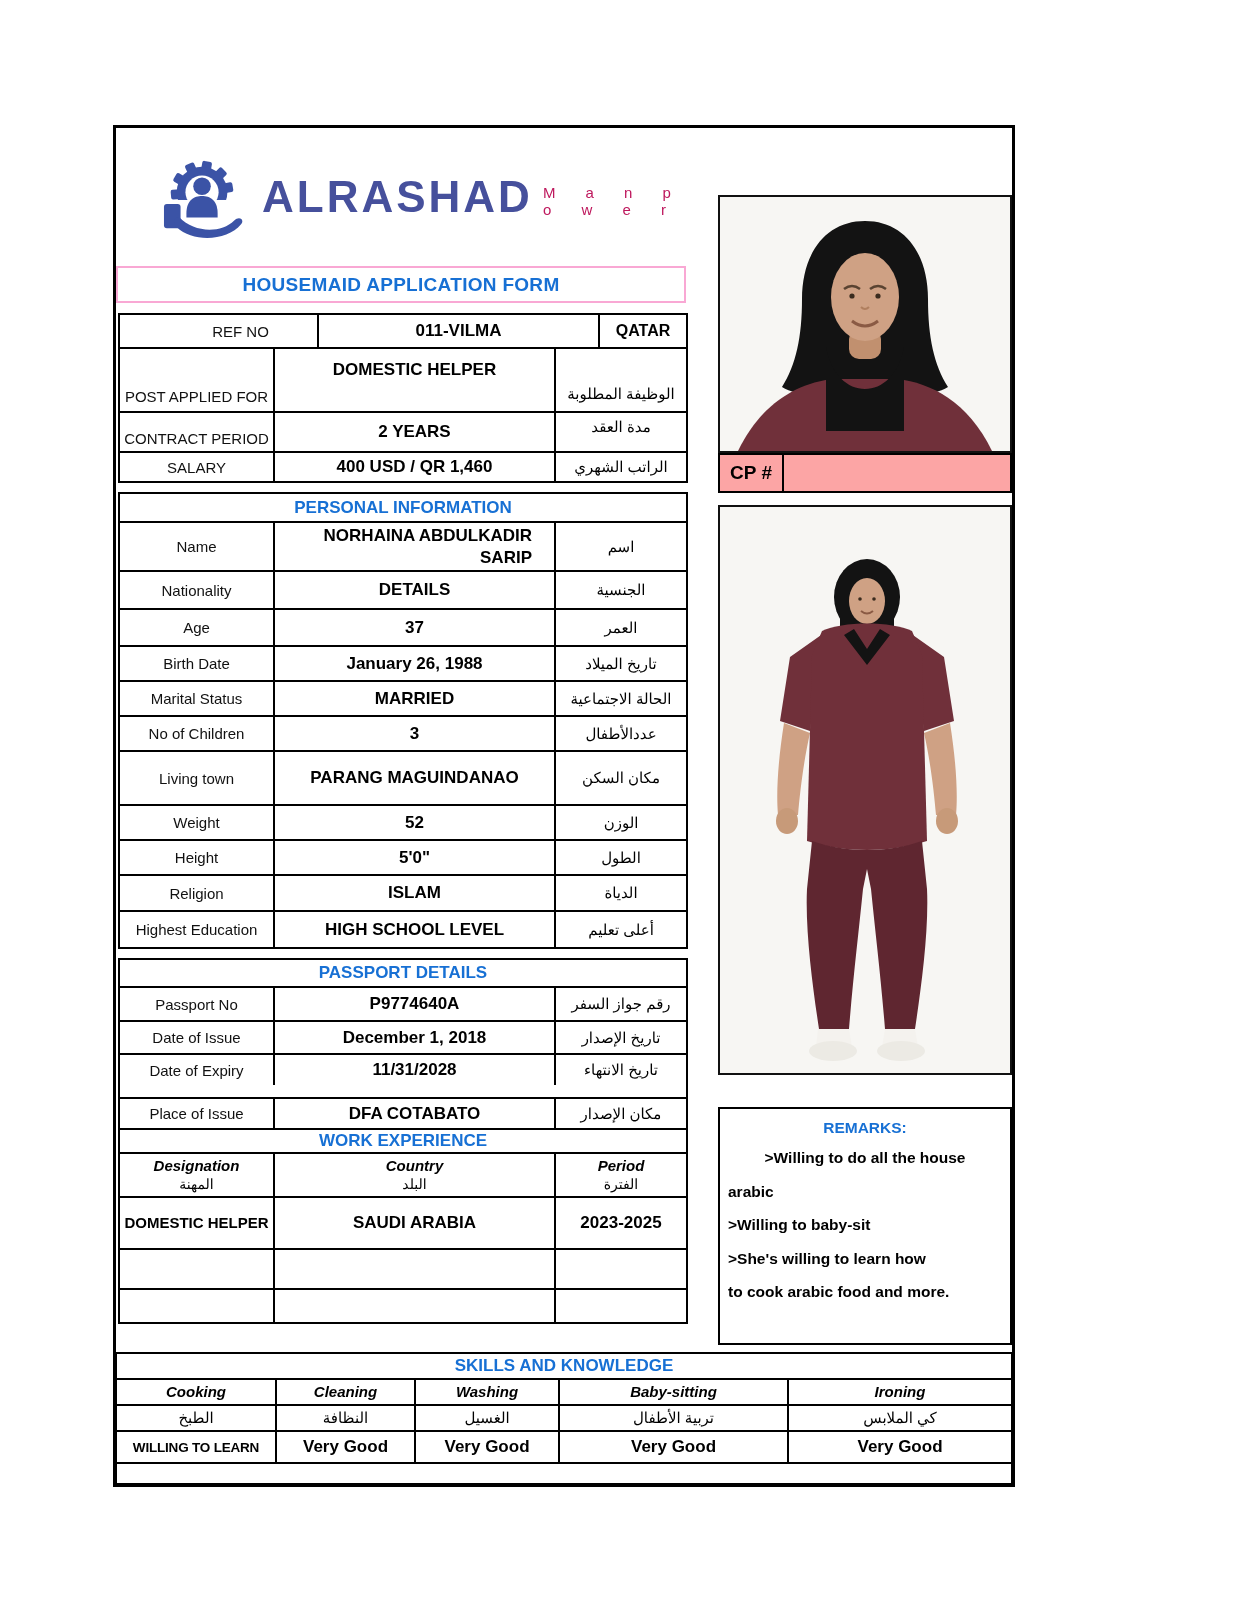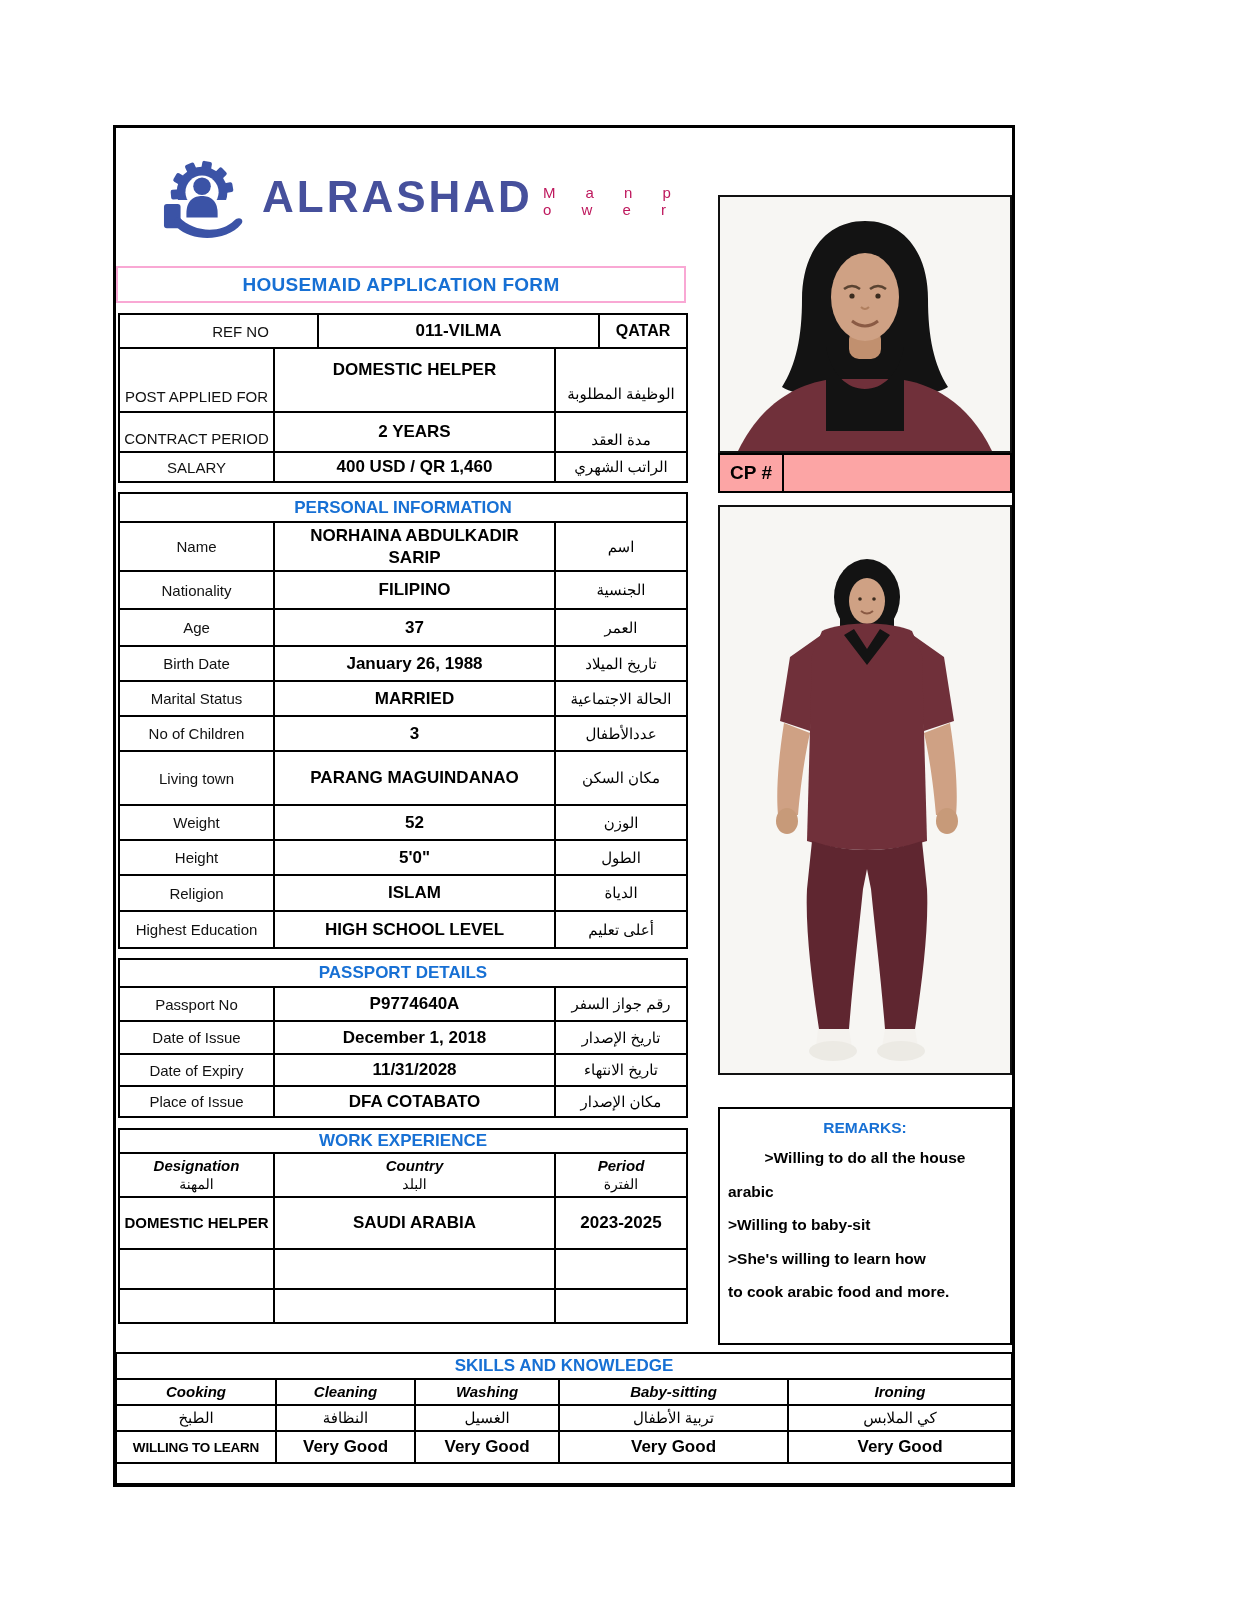--- a/index.html
+++ b/index.html
@@ -16,21 +16,21 @@
   .logo-sub{font-size:15px;letter-spacing:13px;color:#be185d;margin-top:3px;padding-left:10px;}
 
   
   .tbl{position:absolute;left:2px;width:570px;border:2px solid #000;background:#fff;box-sizing:border-box;}
   .tbl > div + div{border-top:2px solid #000;}
   .trow{display:flex;align-items:center;justify-content:center;font-weight:bold;
         font-size:17px;color:#1770d4;}
   .row{display:grid;grid-template-columns:153px 281px 1fr;}
   .row > div{display:flex;align-items:center;justify-content:center;overflow:hidden;
              box-sizing:border-box;text-align:center;}
-  .row > div + div{border-left:2px solid #000;}
+  .row > div + div{border-left:2px solid #000;text-align:right;}
   .lab{font-size:15px;color:#111;}
   .val{font-weight:bold;font-size:17px;line-height:1.25;}
   .ar{font-size:15px;direction:rtl;}
   .enb{font-weight:bold;font-size:16px;}
   .wrap2{max-width:235px;}
 
   .titlebox{left:0;top:138px;width:570px;height:37px;border:2px solid #f9a8d4;
             display:flex;align-items:center;justify-content:center;}
   .form-title{color:#1770d4;font-weight:bold;font-size:19px;letter-spacing:.3px;}
 
@@ -102,41 +102,41 @@
         <div class="enb">QATAR</div>
       </div>
       <div class="row" style="height:62px;">
         <div class="lab" style="align-items:flex-end;padding-bottom:6px;">POST APPLIED FOR</div>
         <div class="val" style="align-items:flex-start;padding-top:10px;">DOMESTIC HELPER</div>
         <div class="ar" lang="ar" style="align-items:flex-end;padding-bottom:8px;">الوظيفة المطلوبة</div>
       </div>
       <div class="row" style="height:38px;">
         <div class="lab" style="align-items:flex-end;padding-bottom:4px;">CONTRACT PERIOD</div>
         <div class="val">2 YEARS</div>
-        <div class="ar" lang="ar" style="align-items:flex-end;padding-bottom:2px;">مدة العقد</div>
+        <div class="ar" lang="ar" style="align-items:flex-end;padding-bottom:15px;">مدة العقد</div>
       </div>
       <div class="row" style="height:28px;">
         <div class="lab">SALARY</div>
         <div class="val">400 USD / QR 1,460</div>
         <div class="ar" lang="ar">الراتب الشهري</div>
       </div>
     </div>
 
     <div class="tbl" style="top:364px;">
       <div class="trow" style="height:27px;">PERSONAL INFORMATION</div>
       <div class="row" style="height:47px;">
         <div class="lab">Name</div>
         <div class="val">
             <span class="wrap2">NORHAINA ABDULKADIR SARIP</span>
           </div>
         <div class="ar" lang="ar">اسم</div>
       </div>
       <div class="row" style="height:36px;">
         <div class="lab">Nationality</div>
-        <div class="val">FILIPINO</div>
+        <div class="val">DETAILS</div>
         <div class="ar" lang="ar">الجنسية</div>
       </div>
       <div class="row" style="height:35px;">
         <div class="lab">Age</div>
         <div class="val">37</div>
         <div class="ar" lang="ar">العمر</div>
       </div>
       <div class="row" style="height:33px;">
         <div class="lab">Birth Date</div>
         <div class="val">January 26, 1988</div>
@@ -189,21 +189,21 @@
       <div class="row" style="height:31px;">
         <div class="lab">Date of Issue</div>
         <div class="val">December 1, 2018</div>
         <div class="ar" lang="ar">تاريخ الإصدار</div>
       </div>
       <div class="row" style="height:30px;">
         <div class="lab">Date of Expiry</div>
         <div class="val">11/31/2028</div>
         <div class="ar" lang="ar">تاريخ الانتهاء</div>
       </div>
-      <div class="row" style="height:29px;">
+      <div class="row" style="height:29px;margin-top:12px;">
         <div class="lab">Place of Issue</div>
         <div class="val">DFA COTABATO</div>
         <div class="ar" lang="ar">مكان الإصدار</div>
       </div>
     </div>
 
     <div class="tbl" style="top:1000px;">
       <div class="trow" style="height:22px;">WORK EXPERIENCE</div>
       <div class="row" style="height:42px;">
         <div class="wh">

